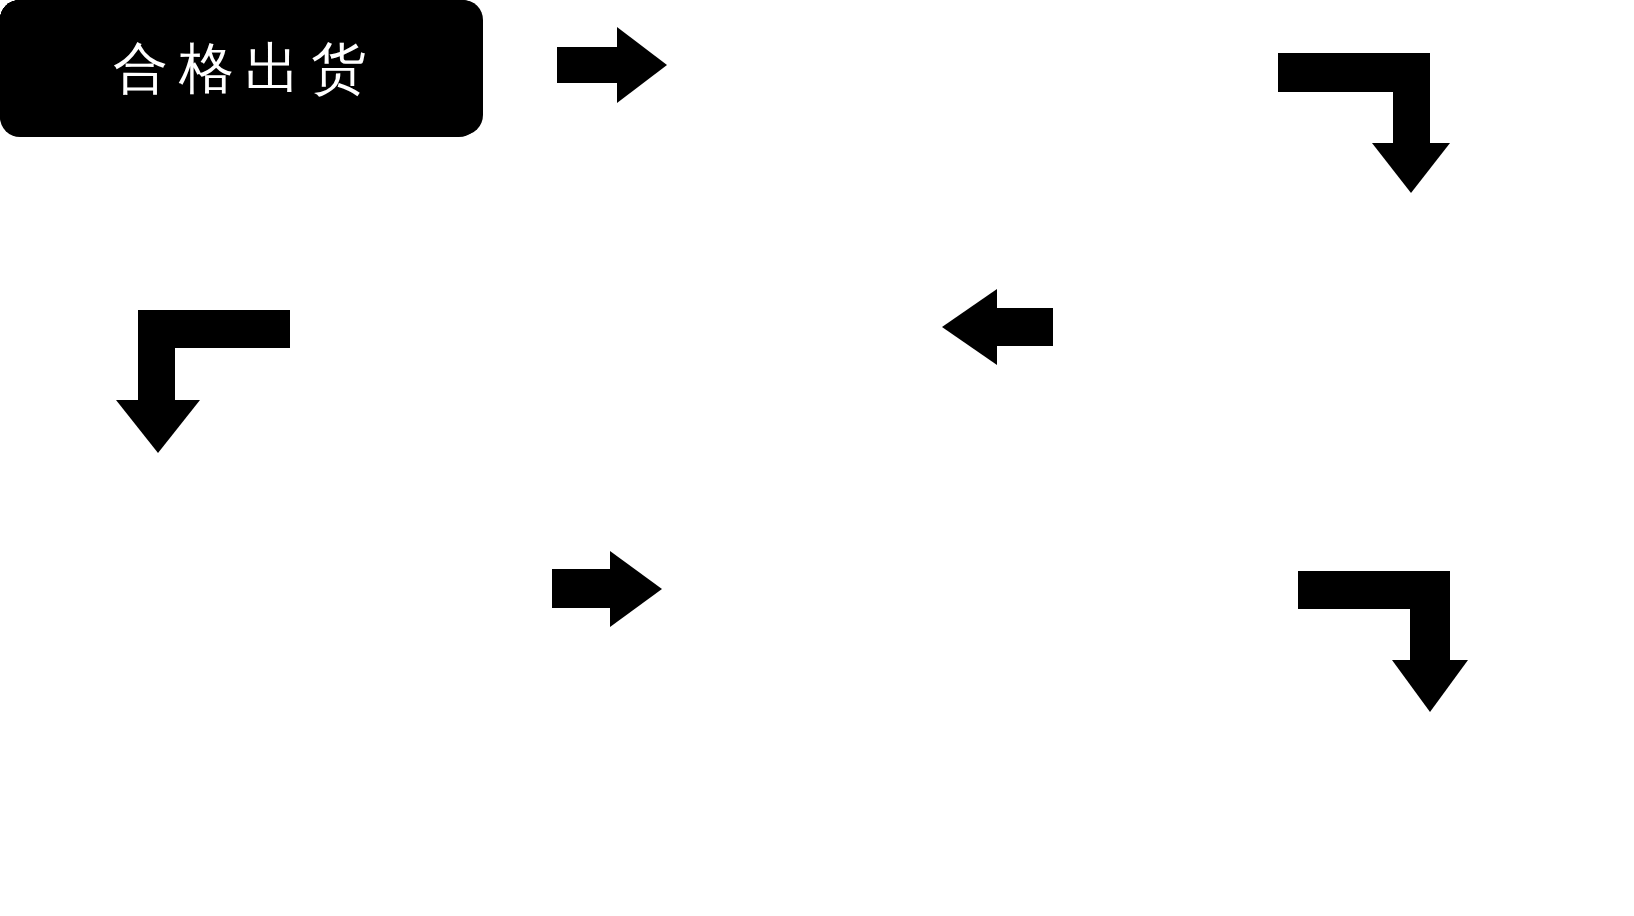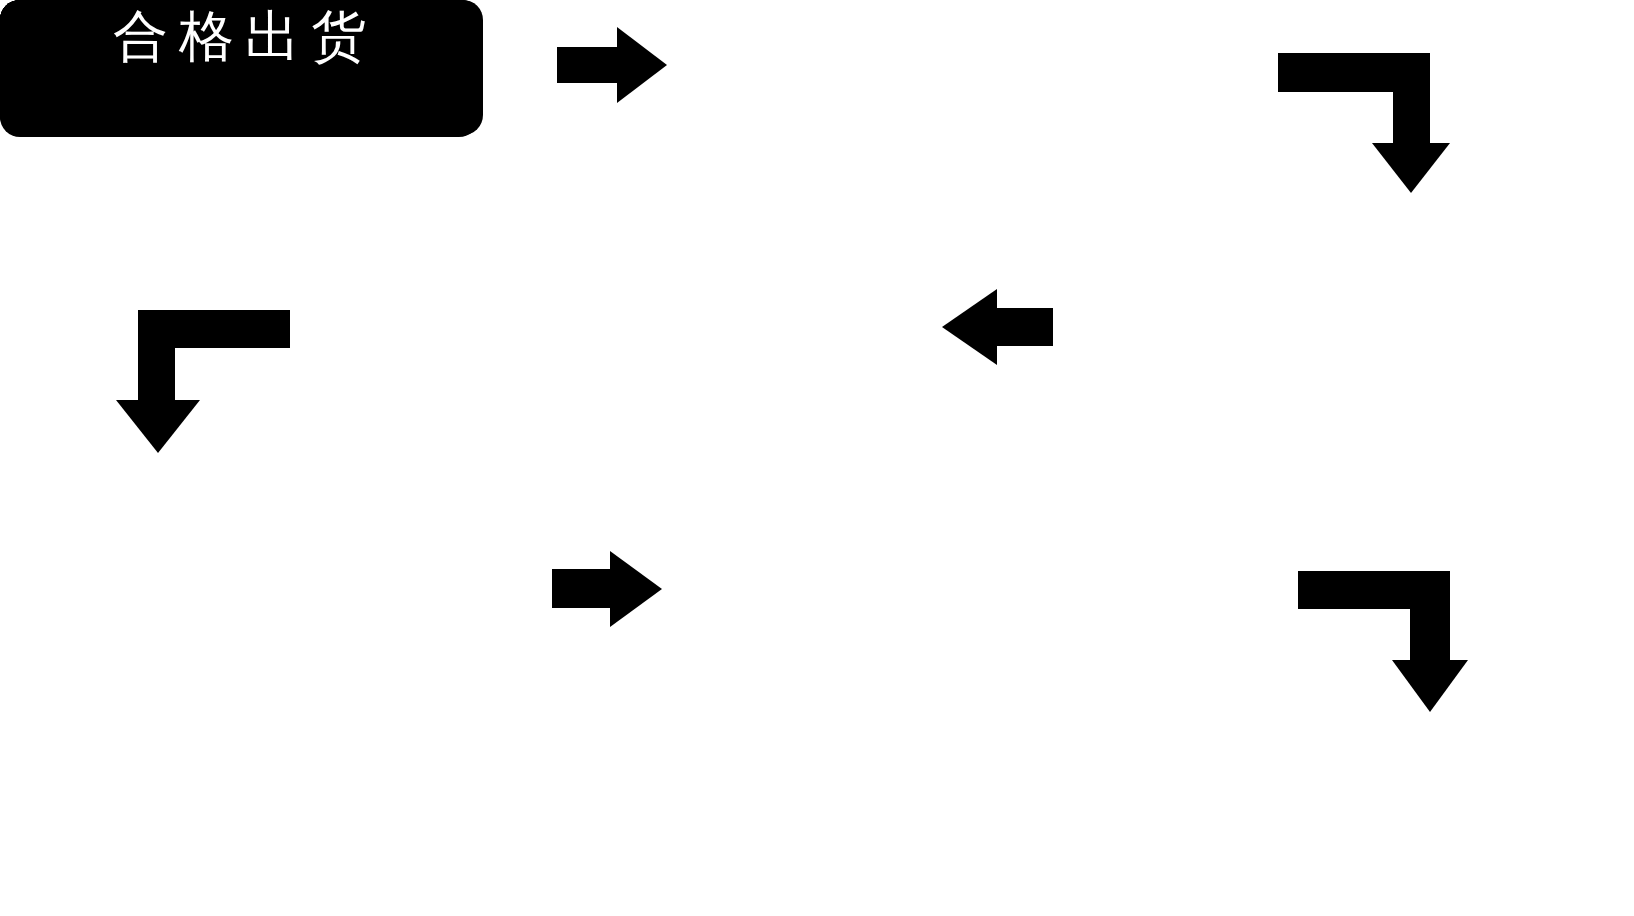--- a/index.html
+++ b/index.html
@@ -9,21 +9,21 @@
     position: relative;
     overflow: hidden;
     font-family: "DejaVu Sans", "Liberation Sans", sans-serif;
   }
   .canvas { position: absolute; inset: 0; }
   .node {
     position: absolute;
     background: #000000;
     border-radius: 20px;
     display: flex;
-    align-items: flex-start;
+    align-items: center;
     justify-content: center;
     color: #ffffff;
     font-size: 55px;
     font-weight: 400;
     white-space: nowrap;
   }
   .node .lbl { letter-spacing: 0.2em; margin-right: -0.2em; }
   .node.wide .lbl { letter-spacing: 0.02em; margin-right: -0.02em; }
 
   

